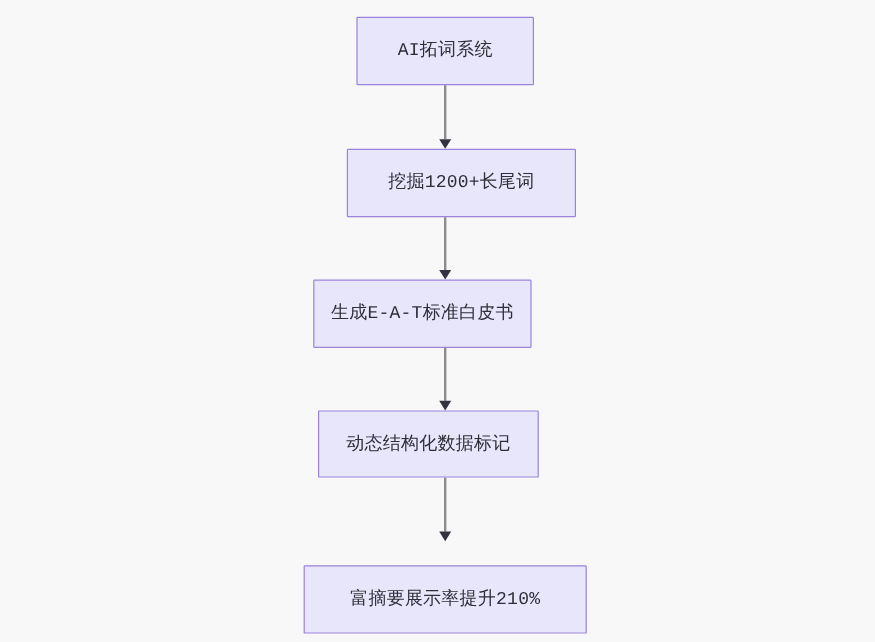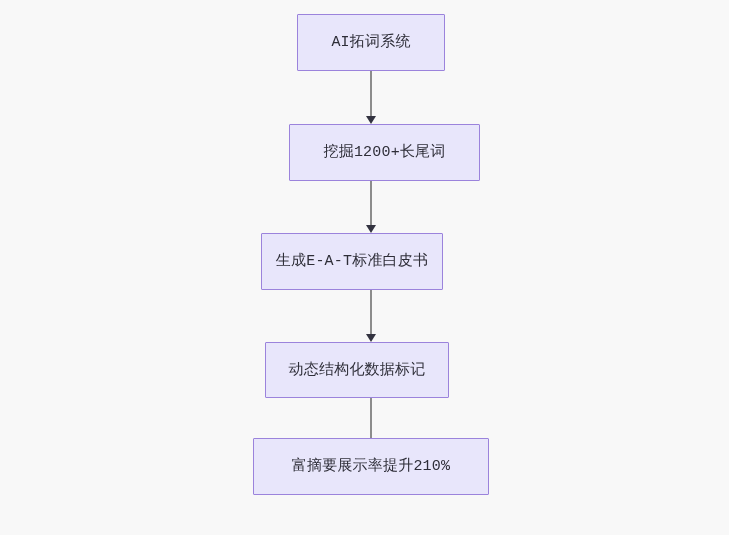--- a/index.html
+++ b/index.html
@@ -95,17 +95,17 @@
 
   <div class="node" style="left:265px; top:342px; width:184px; height:56px;">
     <span class="node-label">动态结构化数据标记</span>
   </div>
 
   <div class="edge" style="left:361px; top:398px; width:20px; height:53px;">
     <div class="edge-line" style="height:45px;"></div>
     <div class="edge-head"></div>
   </div>
 
-  <div class="node" style="left:253px; top:438px; width:236px; height:57px;">
+  <div class="node" style="left:253px; top:471px; width:236px; height:57px;">
     <span class="node-label">富摘要展示率提升210%</span>
   </div>
 
 </div>
 
 </body></html>

